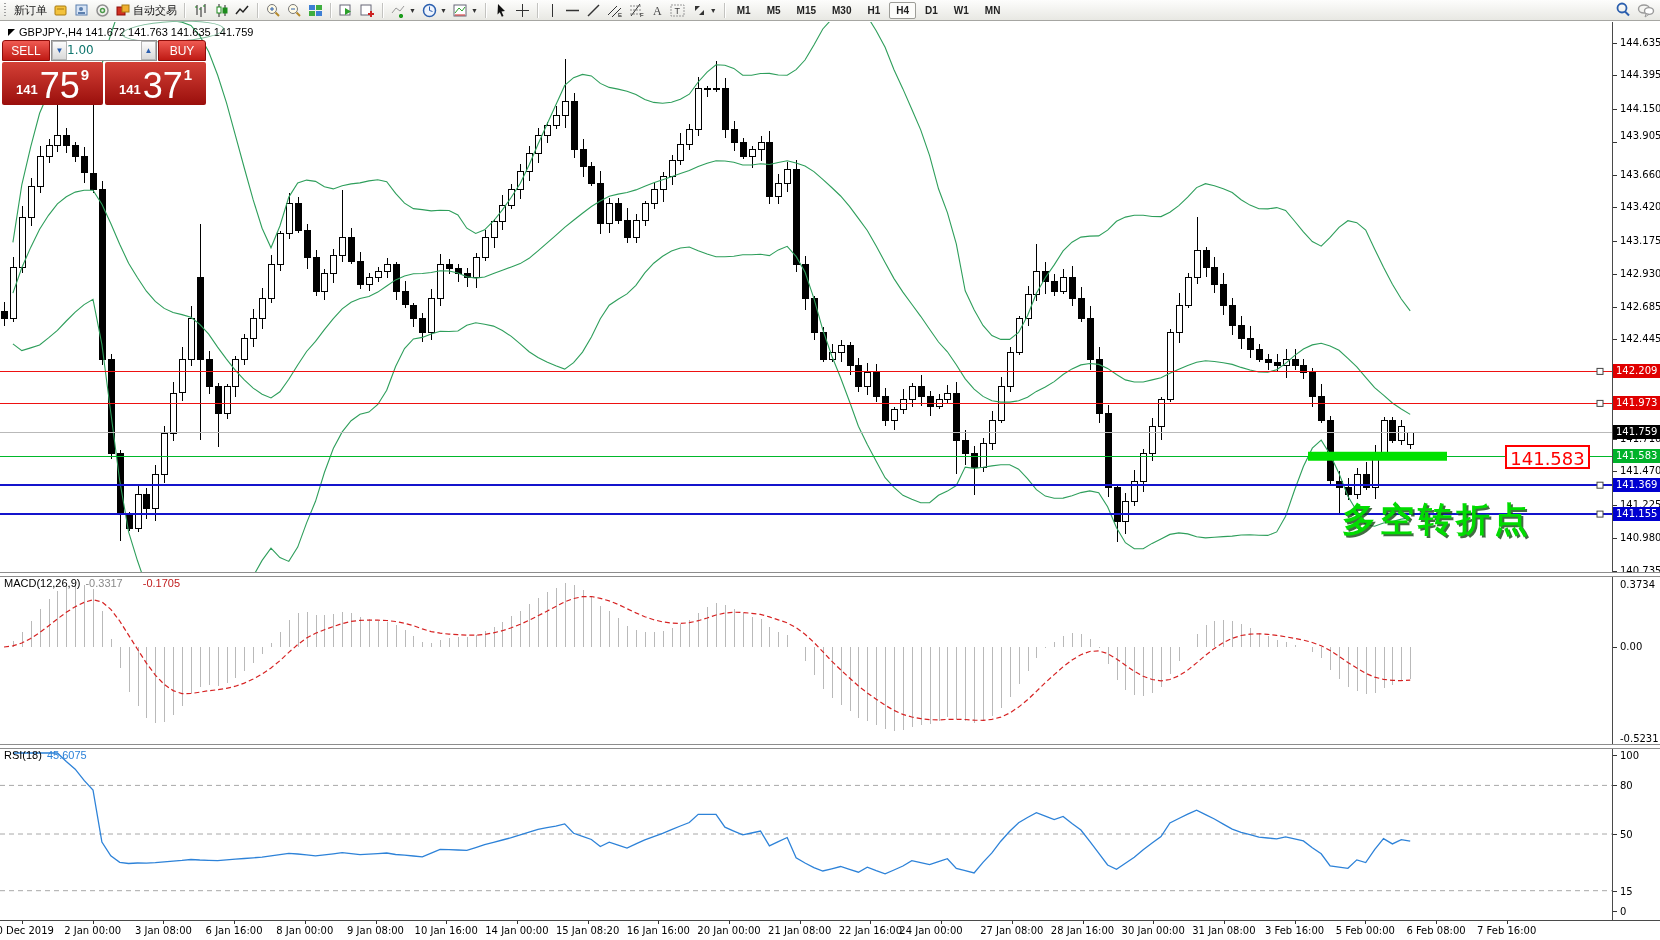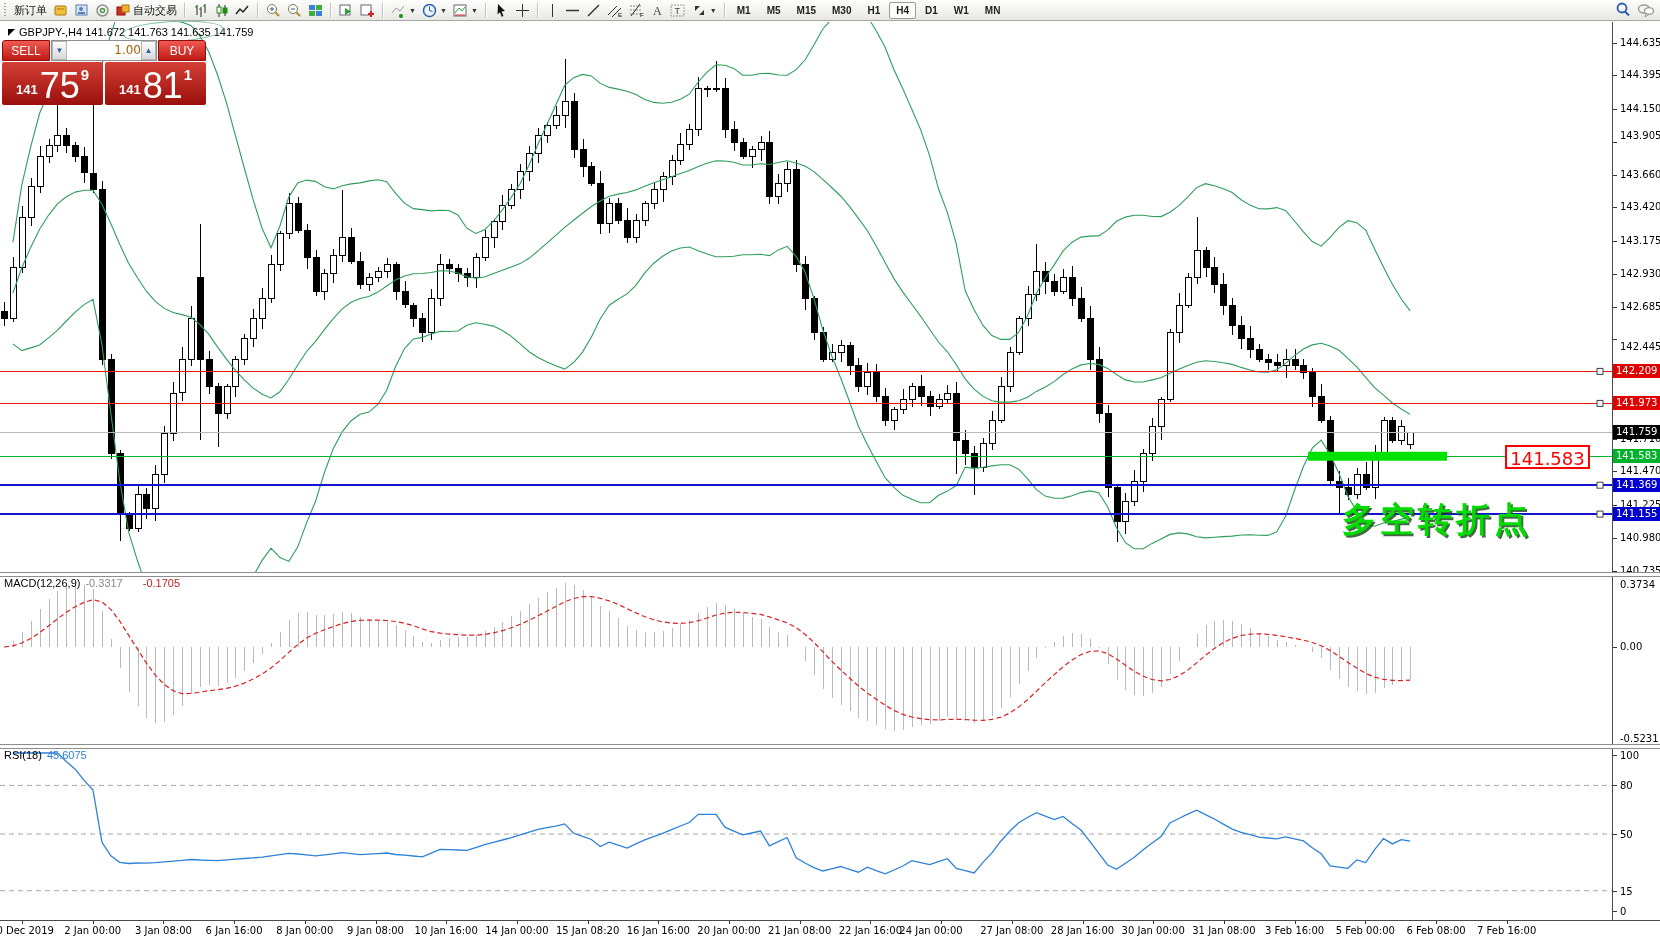--- a/index.html
+++ b/index.html
@@ -58,21 +58,21 @@
 
   
   .trade-panel{position:absolute;left:2px;top:40px;width:204px;z-index:9;}
   .tp-row1{display:flex;height:21px;}
   .sell-btn,.buy-btn{width:48px;background:linear-gradient(#ef5a52,#bf1a14);color:#fff;font-size:12px;
     display:flex;align-items:center;justify-content:center;border:1px solid #8e0d0a;box-sizing:border-box;}
   .sell-btn{border-radius:3px 0 0 0;} .buy-btn{border-radius:0 3px 0 0;}
   .vol-wrap{flex:1;display:flex;background:#fff;border:1px solid #8e8e8e;margin:0 1px;box-sizing:border-box;}
   .vol-btn{width:15px;background:linear-gradient(#fcfcfc,#d9d9d9);border:1px solid #b5b5b5;color:#2b5fae;
     font-size:8px;display:flex;align-items:center;justify-content:center;box-sizing:border-box;}
-  .vol-input{flex:1;text-align:right;font-family:"DejaVu Sans",sans-serif;font-size:12px;line-height:19px;color:#a16207;}
+  .vol-input{flex:1;text-align:left;font-family:"DejaVu Sans",sans-serif;font-size:12px;line-height:19px;color:#0f766e;}
   .tp-row2{display:flex;gap:2px;height:43px;margin-top:1px;}
   .price-block{flex:1;background:linear-gradient(#d44036,#9a0f0c);border-radius:2px;color:#fff;
     display:flex;align-items:flex-end;justify-content:center;padding-bottom:4px;}
   .pb-small{font-size:13px;font-weight:bold;margin:0 2px 4px 0;}
   .pb-big{font-size:36px;line-height:30px;font-weight:normal;}
   .pb-sup{font-size:15px;font-weight:bold;margin:0 0 18px 1px;}
 </style>
 </head>
 <body>
 
@@ -867,21 +867,21 @@
     <div class="buy-btn">BUY</div>
   </div>
   <div class="tp-row2">
     <div class="price-block">
       <span class="pb-small">141</span>
         <span class="pb-big">75</span>
         <span class="pb-sup">9</span>
     </div>
     <div class="price-block">
       <span class="pb-small">141</span>
-        <span class="pb-big">81</span>
+        <span class="pb-big">37</span>
         <span class="pb-sup">1</span>
     </div>
   </div>
 </div>
 
 <div class="sep-h" style="top:572px;"></div>
 <div class="sep-h" style="top:744px;"></div>
 
 <div class="pane-hdr" style="top:577px;">
   <span>MACD(12,26,9)</span><span class="v1">-0.3317</span><span class="v2">-0.1705</span>
@@ -904,21 +904,21 @@
     <div class="axlab" style="top: 147px;">143.660</div>
     <div class="axtick" style="top: 185px;"></div>
     <div class="axlab" style="top: 179px;">143.420</div>
     <div class="axtick" style="top: 219px;"></div>
     <div class="axlab" style="top: 213px;">143.175</div>
     <div class="axtick" style="top: 252px;"></div>
     <div class="axlab" style="top: 246px;">142.930</div>
     <div class="axtick" style="top: 285px;"></div>
     <div class="axlab" style="top: 279px;">142.685</div>
     <div class="axtick" style="top: 317px;"></div>
-    <div class="axlab" style="top: 311px; margin-top: 8px;">142.445</div>
+    <div class="axlab" style="top: 311px;">142.445</div>
     <div class="axtick" style="top: 417px;"></div>
     <div class="axlab" style="top: 411px;">141.710</div>
     <div class="axtick" style="top: 449px;"></div>
     <div class="axlab" style="top: 443px;">141.470</div>
     <div class="axtick" style="top: 483px;"></div>
     <div class="axlab" style="top: 477px;">141.225</div>
     <div class="axtick" style="top: 516px;"></div>
     <div class="axlab" style="top: 510px;">140.980</div>
     <div class="axtick" style="top: 549px;"></div>
     <div class="axlab" style="top: 543px;">140.735</div>

